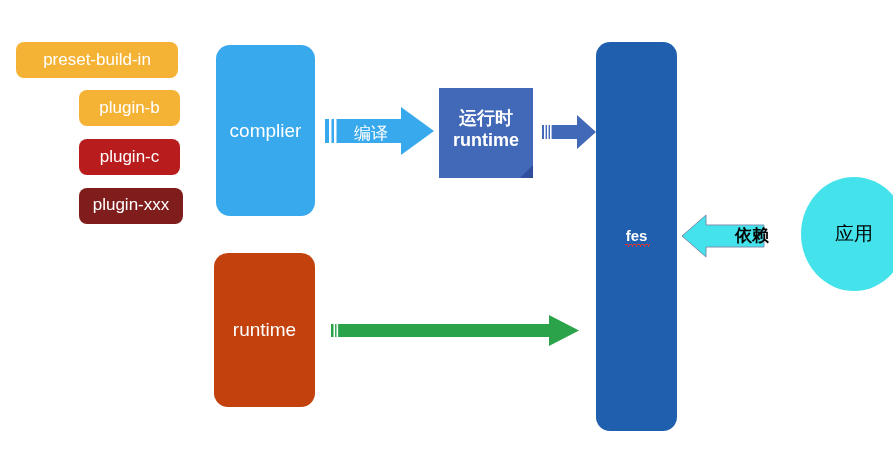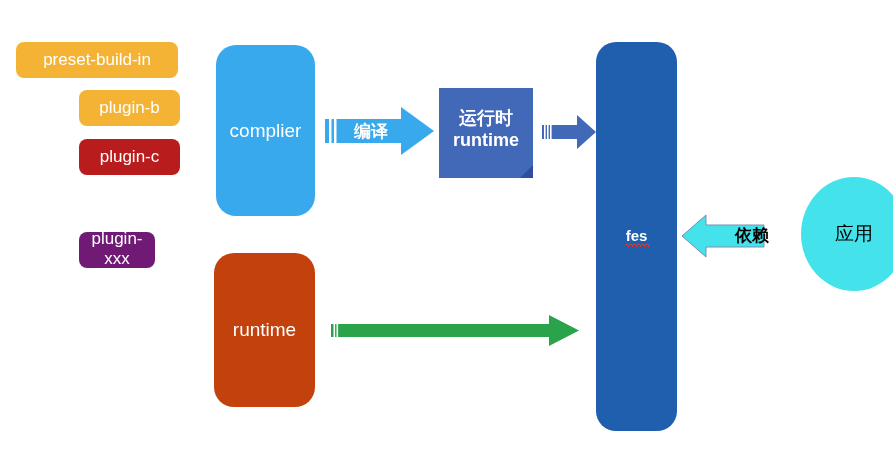--- a/index.html
+++ b/index.html
@@ -26,21 +26,21 @@
     color:#ffffff;
     font-size:17px;
     font-weight:400;
     padding:16px 6px;
   }
   .chip.overflow{overflow:visible;}
   .chip .wrap{width:100%;word-break:break-word;}
 
   
   .rrect{
-    border-radius:20px;
+    border-radius:14px;
     color:#ffffff;
     font-size:19px;
     font-weight:400;
   }
   .rrect.fes{font-size:15px;font-weight:700;}
 
   
   .squiggle{
     position:relative;
     display:inline-block;
@@ -84,41 +84,41 @@
   
   .arrow{position:absolute;}
   .arrow svg{display:block;overflow:visible;}
   .arrow-label{
     position:absolute;
     display:flex;align-items:center;justify-content:center;
     font-size:17px;
     pointer-events:none;
     white-space:nowrap;
   }
-  .arrow-label.light{color:#ffffff;font-weight:700;}
+  .arrow-label.light{color:#ffffff;font-weight:400;align-items:flex-end;}
   .arrow-label.dark{color:#000000;font-weight:600;}
 </style>
 </head>
 <body>
 
 <div id="canvas">
 
   <div class="node chip" style="left:16px;top:42px;width:162px;height:36px;background:#f5b335;">
     <span class="wrap">preset-build-in</span>
   </div>
 
   <div class="node chip" style="left:79px;top:90px;width:101px;height:36px;background:#f5b335;">
     <span class="wrap">plugin-b</span>
   </div>
 
   <div class="node chip" style="left:79px;top:139px;width:101px;height:36px;background:#b91c1c;">
     <span class="wrap">plugin-c</span>
   </div>
 
-  <div class="node chip overflow" style="left:79px;top:188px;width:76px;height:36px;background:#701a75;margin-top:44px;">
+  <div class="node chip overflow" style="left:79px;top:188px;width:104px;height:36px;background:#7f1d1d;">
     <span class="wrap" style="display:block;margin-top:-2px;">plugin-xxx</span>
   </div>
 
   <div class="node rrect" style="left:216px;top:45px;width:99px;height:171px;background:#38a9ec;">
     <span>complier</span>
   </div>
 
   <div class="arrow" style="left:325px;top:105px;width:109px;height:52px;">
     <svg width="109" height="52" viewBox="0 0 109 52" aria-hidden="true">
       <path d="M0 14 L76 14 L76 2 L109 26 L76 50 L76 38 L0 38 Z" fill="#38a9ec"></path>

